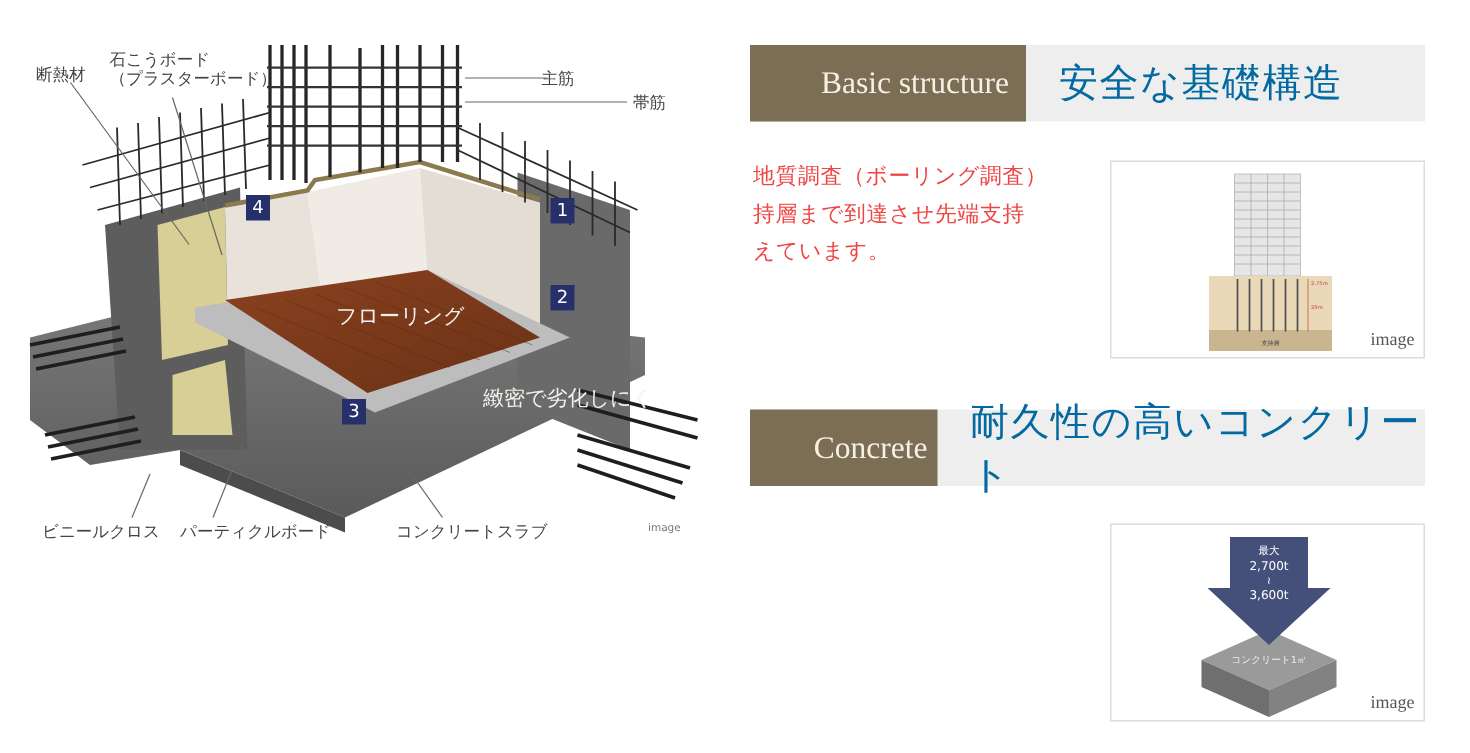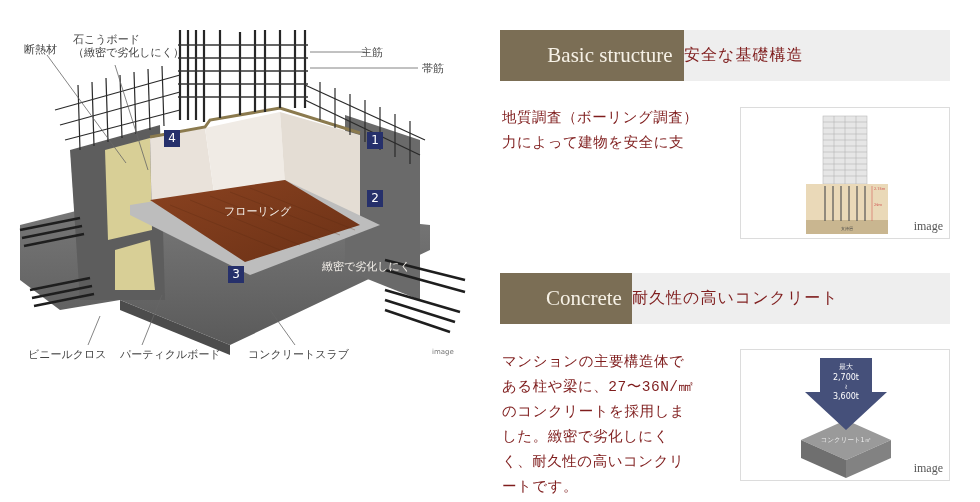--- a/index.html
+++ b/index.html
@@ -3,33 +3,33 @@
 <meta charset="utf-8">
 <style>
   * { box-sizing: border-box; margin: 0; padding: 0; }
   html, body { width: 980px; height: 502px; background: #ffffff; overflow: hidden; }
   body { position: relative; font-family: "DejaVu Serif", "Liberation Serif", serif; color: #333; }
 
   
   .diagram { position: absolute; left: 0; top: 0; width: 480px; height: 380px; padding-left: 32px; }
   .diagram svg { position: absolute; left: 0; top: 0; }
   .lbl { position: absolute; font-size: 11px; color: #444; white-space: nowrap; line-height: 13px; font-family: "DejaVu Serif", serif; }
-  .lbl.white { color: #f4f0ea; font-size: 11px; }
+  .lbl.white { color: #f4f0ea; font-size: 14px; }
   .num { position: absolute; width: 16px; height: 17px; background: #26306b; color: #fff;
          font-family: "DejaVu Sans", sans-serif; font-size: 12px; line-height: 17px; text-align: center; }
   .img-note { position: absolute; font-family: "DejaVu Sans", sans-serif; font-size: 7px; color: #777; }
 
   
   .section { position: absolute; left: 500px; width: 450px; }
   .sec-header { height: 51px; display: flex; background: #eeeeee; }
   .tag { background: #7b6e55; color: #f6f1e6; font-family: "Liberation Serif", serif; font-size: 21px;
          display: flex; align-items: center; justify-content: center; height: 100%; padding-left: 36px; }
-  .sec-title { font-family: "DejaVu Serif", serif; font-size: 16px; color: #7f1d1d; display: flex; align-items: center; letter-spacing: 1px; }
+  .sec-title { font-family: "DejaVu Serif", serif; font-size: 26px; color: #0369a1; display: flex; align-items: center; padding-left: 22px; letter-spacing: 1px; }
   .sec-body { position: relative; height: 170px; }
-  .sec-text { position: absolute; left: 2px; top: 25px; width: 220px; font-size: 14.5px; line-height: 25px; color: #7f1d1d; letter-spacing: 0.5px; font-family: Liberation Mono, monospace; }
+  .sec-text { position: absolute; left: 2px; top: 25px; width: 220px; font-size: 14.5px; line-height: 25px; color: #ef4444; letter-spacing: 0.5px; }
   .thumb { position: absolute; left: 240px; top: 26px; width: 210px; height: 132px; border: 1px solid #dcdcdc; background: #fff; overflow: hidden; }
   .thumb .note { position: absolute; right: 6px; bottom: 4px; font-family: "Liberation Serif", serif; font-size: 12px; color: #555; }
 </style>
 </head>
 <body>
 
 <div class="diagram">
   <svg width="480" height="380" viewBox="0 0 480 380">
     <defs>
       <linearGradient id="conc" x1="0" y1="0" x2="0" y2="1">
@@ -137,46 +137,47 @@
       <line x1="310" y1="52" x2="365" y2="52"></line>
       <line x1="310" y1="68" x2="418" y2="68"></line>
       <line x1="100" y1="316" x2="88" y2="345"></line>
       <line x1="162" y1="295" x2="142" y2="345"></line>
       <line x1="270" y1="310" x2="295" y2="345"></line>
     </g>
   </svg>
 
   <span class="lbl" style="left:24px;top:43px">断熱材</span>
   <span class="lbl" style="left:73px;top:33px">石こうボード</span>
-  <span class="lbl" style="left:73px;top:46px">（緻密で劣化しにく）</span>
+  <span class="lbl" style="left:73px;top:46px">（プラスターボード）</span>
   <span class="lbl" style="left:361px;top:46px">主筋</span>
   <span class="lbl" style="left:422px;top:62px">帯筋</span>
   <span class="lbl white" style="left:224px;top:205px">フローリング</span>
   <span class="lbl white" style="left:322px;top:260px">緻密で劣化しにく</span>
   <span class="lbl" style="left:28px;top:348px">ビニールクロス</span>
   <span class="lbl" style="left:120px;top:348px">パーティクルボード</span>
-  <span class="lbl" style="left:248px;top:348px">コンクリートスラブ</span>
+  <span class="lbl" style="left:264px;top:348px">コンクリートスラブ</span>
 
   <span class="num" style="left:367px;top:132px">1</span>
   <span class="num" style="left:367px;top:190px">2</span>
   <span class="num" style="left:228px;top:266px">3</span>
   <span class="num" style="left:164px;top:130px">4</span>
 
   <span class="img-note" style="left:432px;top:348px">image</span>
 </div>
 
 <div class="section" style="top:30px">
   <div class="sec-header">
     <div class="tag" style="width:184px">Basic structure</div>
     <div class="sec-title">安全な基礎構造</div>
   </div>
   <div class="sec-body">
     <div class="sec-text">
       <div>地質調査（ボーリング調査）</div>
-      <div>力によって建物を安全に支</div>
+      <div>持層まで到達させ先端支持</div>
+      <div>えています。</div>
     </div>
     <div class="thumb">
       <svg width="210" height="132" viewBox="0 0 210 132">
 
         <rect x="82" y="8" width="44" height="68" fill="#e6e6e6" stroke="#bbb" stroke-width="0.6"></rect>
         <g stroke="#aaa" stroke-width="0.5">
           <line x1="82" y1="14" x2="126" y2="14"></line>
             <line x1="82" y1="20" x2="126" y2="20"></line>
           <line x1="82" y1="26" x2="126" y2="26"></line>
             <line x1="82" y1="32" x2="126" y2="32"></line>
@@ -211,28 +212,20 @@
     </div>
   </div>
 </div>
 
 <div class="section" style="top:273px">
   <div class="sec-header">
     <div class="tag" style="width:132px">Concrete</div>
     <div class="sec-title">耐久性の高いコンクリート</div>
   </div>
   <div class="sec-body">
-    <div class="sec-text" style="top:26px">
-      <div>マンションの主要構造体で</div>
-      <div>ある柱や梁に、27〜36N/㎟</div>
-      <div>のコンクリートを採用しま</div>
-      <div>した。緻密で劣化しにく</div>
-      <div>く、耐久性の高いコンクリ</div>
-      <div>ートです。</div>
-    </div>
     <div class="thumb" style="top:25px">
       <svg width="210" height="132" viewBox="0 0 210 132">
 
         <polygon points="60,90 105,70 150,90 105,110" fill="#9a9a9a"></polygon>
         <polygon points="60,90 105,110 105,128 60,108" fill="#6f6f6f"></polygon>
         <polygon points="150,90 105,110 105,128 150,108" fill="#828282"></polygon>
 
         <polygon points="79,8 131,8 131,42 146,42 105,80 64,42 79,42" fill="#45507a"></polygon>
         <text x="105" y="19" font-size="7" fill="#fff" text-anchor="middle" font-family="DejaVu Sans, sans-serif">最大</text>
         <text x="105" y="30" font-size="8" fill="#fff" text-anchor="middle" font-family="DejaVu Sans, sans-serif">2,700t</text>

